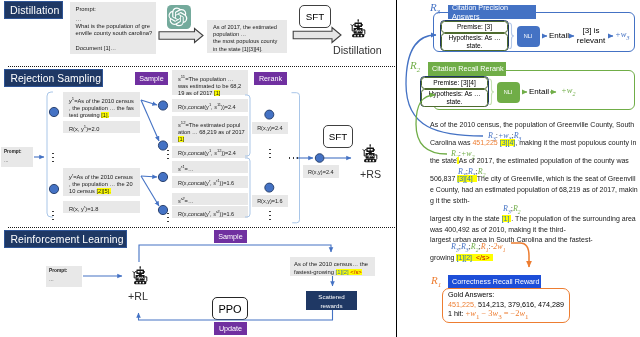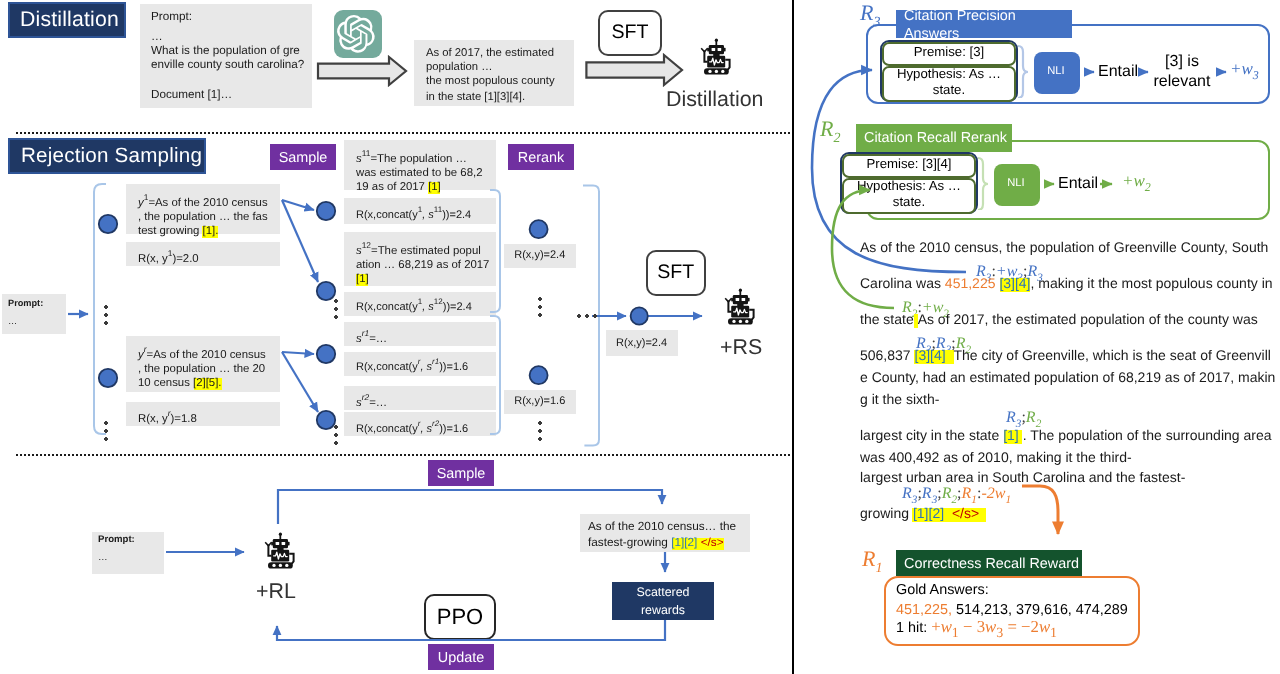--- a/index.html
+++ b/index.html
@@ -232,20 +232,21 @@
   <div class="abs vdots" style="left:52px;top:152px;"></div>
   <div class="abs vdots" style="left:52px;top:210px;"></div>
   <div class="abs vdots" style="left:167px;top:149px;"></div>
   <div class="abs vdots" style="left:167px;top:212px;"></div>
   <div class="abs vdots" style="left:268.5px;top:148px;"></div>
   <div class="abs vdots" style="left:268.5px;top:210px;"></div>
   <div class="abs hdots" style="left:288px;top:157px;"></div>
 
   <div class="dotline" style="left:8px;top:227px;width:389px;"></div>
 
+  <div class="navyhdr abs" style="left:4px;top:230px;width:123px;height:18px;font-size:10.4px;white-space:nowrap;justify-content:flex-start;padding-left:5.5px;box-sizing:border-box;">Reinforcement Learning</div>
 
   <div class="graybox abs" style="left:46px;top:266px;width:36px;height:21px;padding:2px 3px;box-sizing:border-box;">
     <div style="font-size:4.8px;font-weight:600;">Prompt:</div>
     <div style="font-size:4.8px;margin-top:4px;">…</div>
   </div>
 
   <div class="abs" style="left:129px;top:263px;width:20px;height:25px;">
     <svg viewBox="0 0 100 96" width="20" height="25">
         <use href="#robotg"></use>
       </svg>
@@ -356,21 +357,21 @@
   <div class="abs ann" style="left:53px;top:242px;"><span class="bl">R<sub>3</sub></span><span class="sc">;</span><span class="bl">R<sub>3</sub></span><span class="sc">;</span><span class="gr">R<sub>2</sub></span><span class="sc">;</span><span class="or">R<sub>1</sub></span><span class="sc">:</span><span class="or">-2w<sub>1</sub></span></div>
 
   <div class="abs ptxt" style="left:32px;top:254px;">
     <span>growing </span><span style="background:#FFFF00;color:#2E74B5">[1][2]</span><span style="background:#FFFF00">&nbsp;&nbsp;</span><span style="background:#FFFF00;color:#C00000">&lt;/s&gt;</span><span style="background:#FFFF00">&nbsp;&nbsp;</span>
   </div>
 
   <div class="abs" style="left:44px;top:288px;width:128px;height:35px;border:1.6px solid #ED7D31;border-radius:7px;box-sizing:border-box;background:#fff;"></div>
   <div class="abs" style="left:33px;top:274px;font-size:11px;color:#ED7D31;font-family:'Liberation Serif',serif;font-style:italic;">
     <span>R</span><sub style="font-size:7px">1</sub>
   </div>
-  <div class="abs" style="left:50px;top:275px;width:93px;height:13px;background:#14532d;color:#fff;font-size:7.2px;display:flex;align-items:center;padding-left:4px;box-sizing:border-box;">Correctness Recall Reward</div>
+  <div class="abs" style="left:50px;top:275px;width:93px;height:13px;background:#1d4ed8;color:#fff;font-size:7.2px;display:flex;align-items:center;padding-left:4px;box-sizing:border-box;">Correctness Recall Reward</div>
   <div class="abs" style="left:50px;top:290px;font-size:7.2px;text-align:right;">Gold Answers:</div>
   <div class="abs" style="left:50px;top:299.5px;font-size:7.2px;white-space:nowrap;">
     <span style="color:#ED7D31">451,225,</span><span> 514,213, 379,616, 474,289</span>
   </div>
   <div class="abs" style="left:50px;top:309px;font-size:7.2px;white-space:nowrap;">
     <span>1 hit: </span><span style="color:#ED7D31;font-family:'Liberation Serif',serif;font-size:8.4px;">+<i>w</i><sub>1</sub> − 3<i>w</i><sub>3</sub> = −2<i>w</i><sub>1</sub></span>
   </div>
 
   <svg class="abs" style="left:0;top:0;width:242px;height:337px;pointer-events:none;" width="242" height="337">
     <defs>

